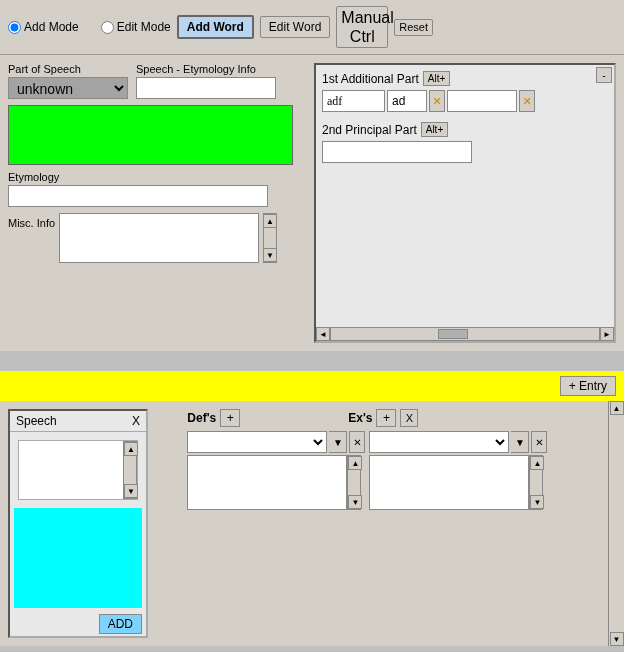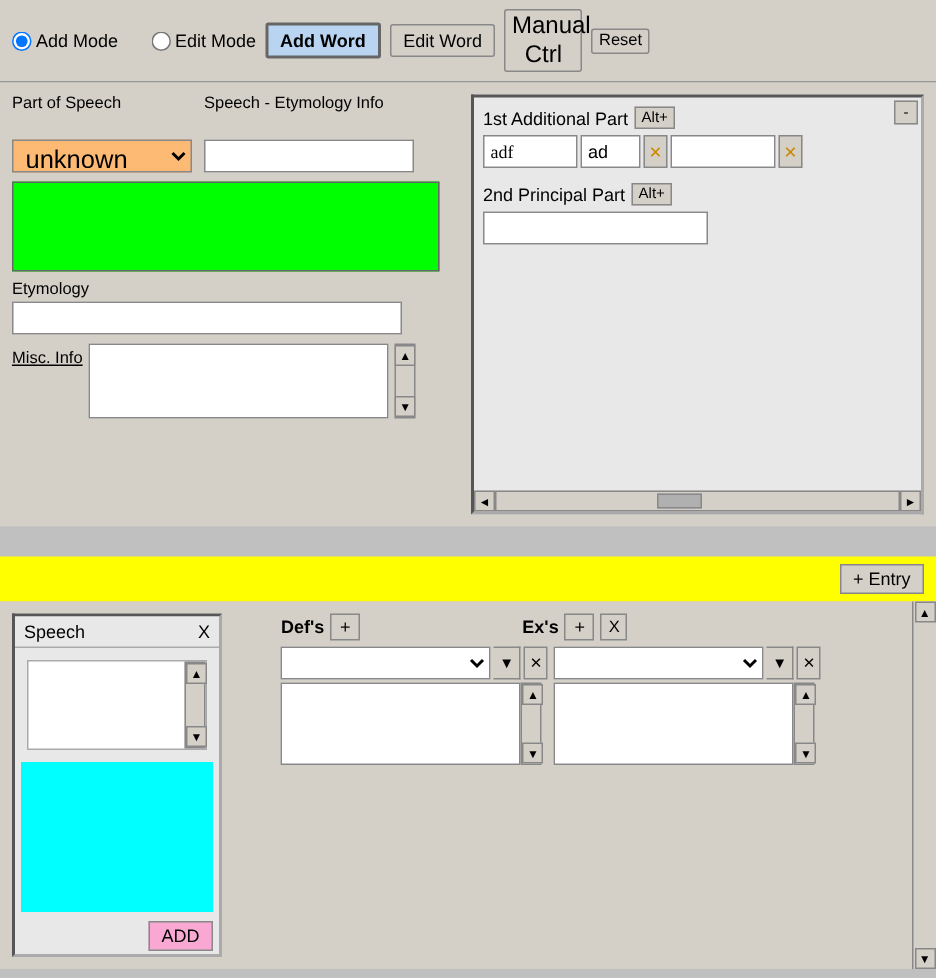--- a/index.html
+++ b/index.html
@@ -40,27 +40,27 @@
     
     .left-panel {
       width: 300px;
       flex-shrink: 0;
     }
     .pos-row {
       display: flex;
       gap: 8px;
       margin-bottom: 6px;
     }
-    .pos-group { display: flex; flex-direction: column; gap: 16px; }
+    .pos-group { display: flex; flex-direction: column; }
     .pos-group label { font-size: 11px; margin-bottom: 2px; }
     .pos-select-wrap { display: flex; align-items: center; }
     .pos-select {
-      background: #fdba74;
-      border: 1px solid #888;
-      font-size: 17px;
+      background: #a3a3a3;
+      border: 1px solid #888;
+      font-size: 14px;
       padding: 2px 4px;
       width: 120px;
       height: 22px;
     }
     .speech-input {
       background: white;
       border: 1px solid #888;
       font-size: 12px;
       padding: 2px 4px;
       width: 140px;
@@ -77,21 +77,21 @@
     .etym-input {
       background: white;
       border: 1px solid #888;
       width: 260px;
       height: 22px;
       font-size: 12px;
       padding: 2px 4px;
       margin-bottom: 6px;
     }
     .misc-row { display: flex; align-items: flex-start; gap: 4px; }
-    .misc-label { font-size: 11px; padding-top: 4px; white-space: nowrap; text-decoration: underline; }
+    .misc-label { font-size: 11px; padding-top: 4px; white-space: nowrap; }
     .misc-textarea-wrap { position: relative; }
     .misc-textarea {
       width: 200px;
       height: 50px;
       border: 1px solid #888;
       background: white;
       font-size: 12px;
       resize: none;
     }
     .scroll-bar-v {
@@ -272,21 +272,21 @@
       background: #00ffff;
       height: 100px;
       margin: 4px;
     }
     .add-btn-row {
       display: flex;
       justify-content: flex-end;
       padding: 2px 4px;
     }
     .add-btn {
-      background: #f9a8d4;
+      background: #7dd3fc;
       border: 1px solid #888;
       font-size: 12px;
       padding: 2px 8px;
       cursor: pointer;
     }
 
     
     .defs-exs-panel {
       display: inline-block;
       vertical-align: top;

